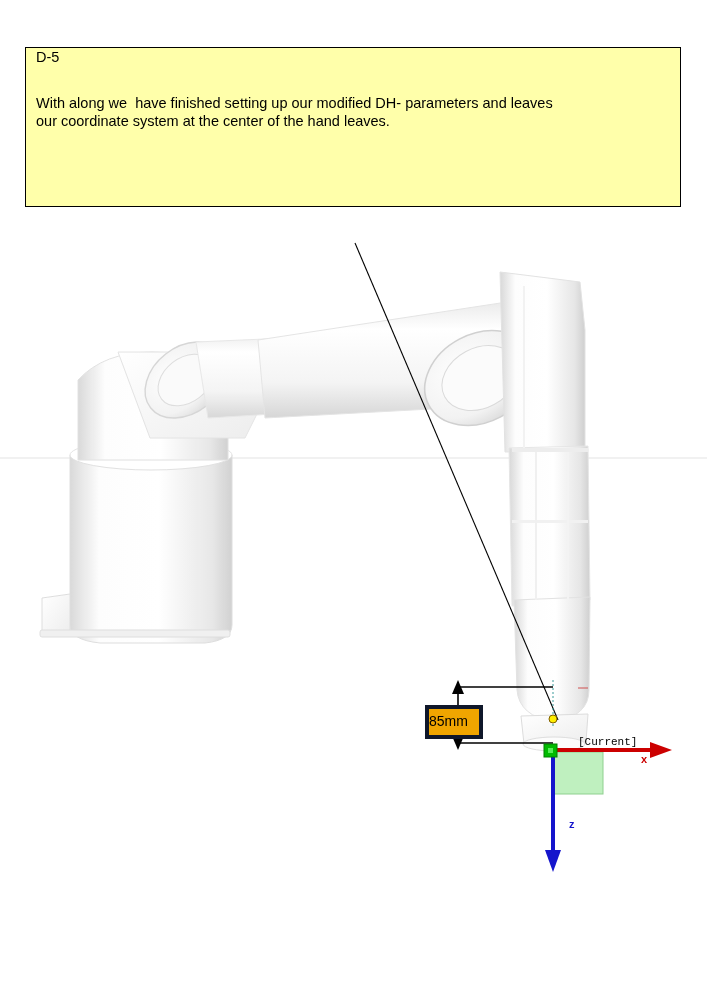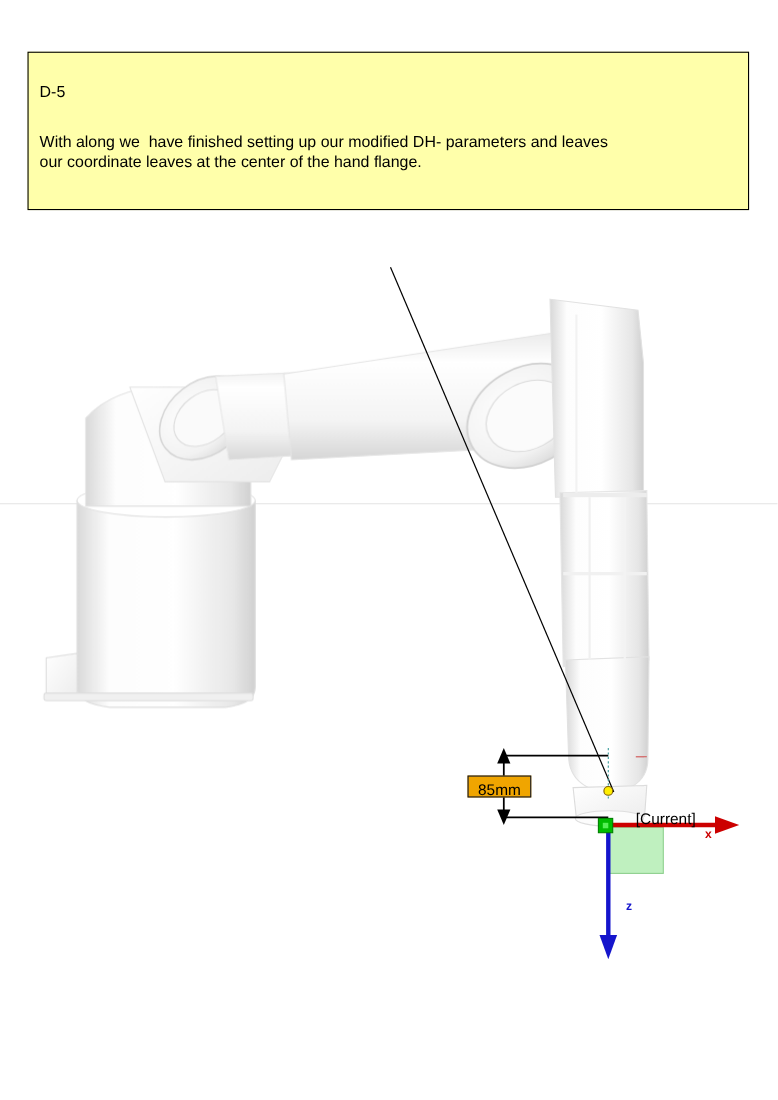--- a/index.html
+++ b/index.html
@@ -30,67 +30,67 @@
     width: 707px;
     height: 1000px;
   }
 
   
   .note-box {
     position: absolute;
     left: 25px;
     top: 47px;
     width: 656px;
-    height: 144px;
+    height: 160px;
     background: #ffffaa;
     border: 1px solid #000000;
     box-sizing: border-box;
-    padding: 27px 6px 6px 10px;
+    padding: 0 6px 6px 10px;
   }
   .note-line {
     font-size: 14.5px;
     line-height: 18px;
     margin: 0;
     white-space: pre-wrap;
   }
   .note-gap { height: 14px; }
   .note-gap-small { height: 13px; }
 
   
   .dim-label {
     position: absolute;
     left: 425px;
     top: 705px;
     width: 58px;
-    height: 20px;
+    height: 34px;
     background: #f0a500;
-    border: 1px solid #0f172a;
+    border: 4px solid #0f172a;
     box-sizing: border-box;
     font-size: 14px;
     line-height: 24px;
-    text-align: center;
     color: #000000;
   }
 
   
   .axis-label {
     position: absolute;
     font-size: 11px;
     font-weight: bold;
   }
   .axis-label.x { left: 641px; top: 753px; color: #cc0000; }
   .axis-label.z { left: 569px; top: 818px; color: #1515cc; }
 
   .current-label {
     position: absolute;
     left: 578px;
     top: 736px;
-    font-size: 14px;
+    font-size: 11px;
     color: #000000;
     white-space: nowrap;
+    font-family: Liberation Mono, monospace;
   }
 </style>
 </head>
 <body>
 
 <div id="stage">
 
   <svg class="robot-layer" viewBox="0 0 707 1000" xmlns="http://www.w3.org/2000/svg">
     <defs>
       <linearGradient id="gMetalV" x1="0" y1="0" x2="1" y2="0">
@@ -196,21 +196,21 @@
       <rect x="544" y="744" width="13" height="13" fill="#00bb00" stroke="#008000"></rect>
       <rect x="548" y="748" width="5" height="5" fill="#55ee55"></rect>
     </g>
   </svg>
 
   <div class="note-box">
     <div class="note-line">D-5</div>
     <div class="note-gap"></div>
     <div class="note-gap"></div>
     <div class="note-line">With along we  have finished setting up our modified DH- parameters and leaves</div>
-    <div class="note-line">our coordinate leaves at the center of the hand flange.</div>
+    <div class="note-line">our coordinate system at the center of the hand leaves.</div>
     <div class="note-gap-small"></div>
     <div class="note-gap-small"></div>
   </div>
 
   <div class="dim-label">85mm</div>
 
   <div class="current-label">[Current]</div>
   <div class="axis-label x">x</div>
   <div class="axis-label z">z</div>
 

